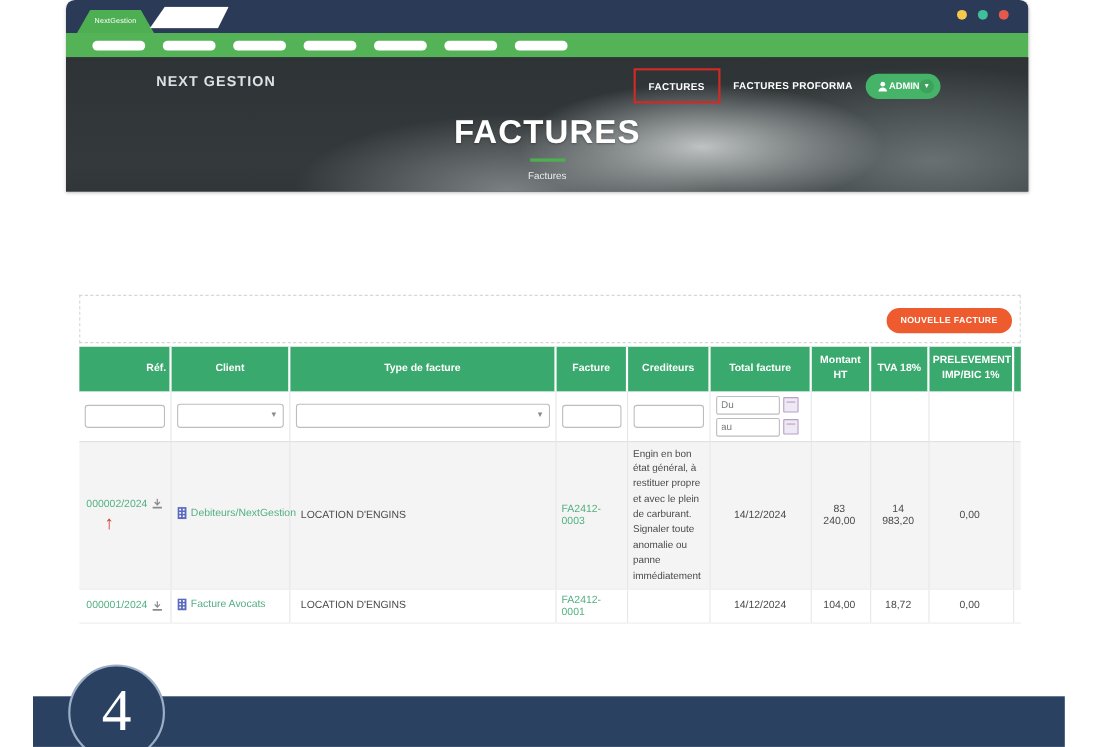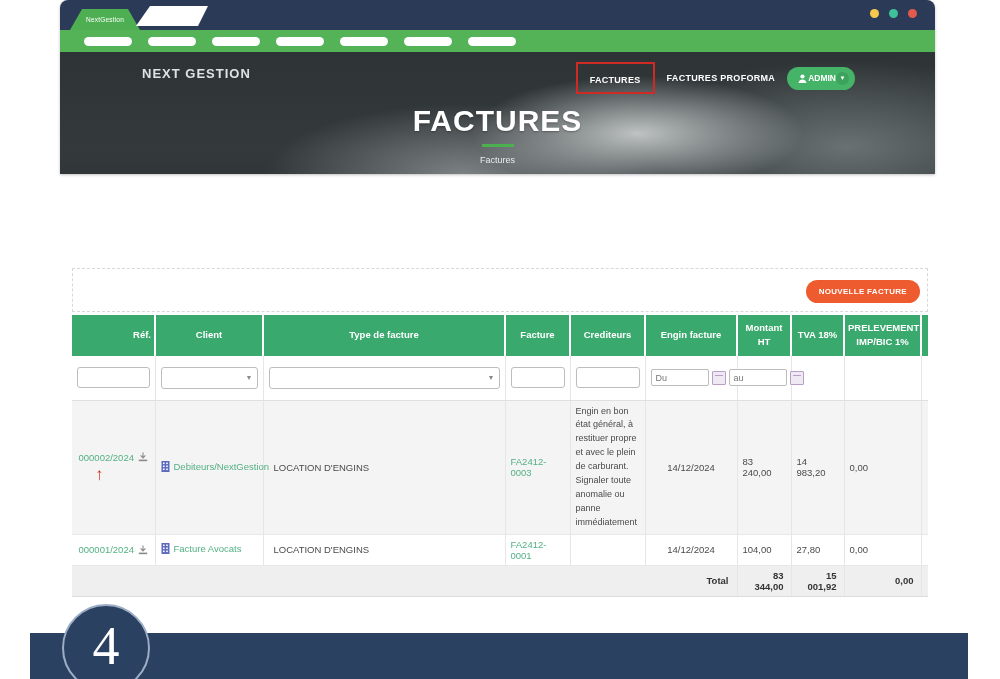--- a/index.html
+++ b/index.html
@@ -64,30 +64,30 @@
     padding:6px 3px;height:28px;border-left:2px solid #fff;vertical-align:middle;line-height:1.5;
   }
   thead th:first-child{border-left:none;text-align:right;}
   tbody td{font-size:9.5px;color:#4a4a4a;border-left:1px solid #e6e6e6;border-bottom:1px solid #e8e8e8;padding:4px 5px;vertical-align:middle;}
   tbody td:first-child{border-left:none;}
   tr.filter-row td{height:36px;background:#fff;border-bottom:1px solid #e0e0e0;vertical-align:middle;}
   .f-input{box-sizing:border-box;border:1px solid #bdbdbd;border-radius:3px;height:21px;width:100%;font-size:9px;padding:0 4px;background:#fff;font-family:inherit;}
   .f-input::placeholder{color:#777;}
   .f-select{box-sizing:border-box;border:1px solid #bdbdbd;border-radius:3px;height:22px;width:100%;background:#fff;position:relative;cursor:pointer;}
   .f-select .caret{position:absolute;right:4px;top:6px;font-size:7px;color:#8a8a8a;}
-  .date-filter{display:flex;gap:3px;}
+  .date-filter{display:flex;flex-direction:column;gap:3px;}
   .date-line{display:flex;align-items:center;gap:3px;}
   .date-line .f-input{width:58px;height:17px;border-radius:2px;}
   .cal-btn{width:12px;height:12px;border:1px solid #b79fc7;background:#efe9f3;border-radius:1px;position:relative;cursor:pointer;}
   .cal-btn::after{content:"";position:absolute;left:2px;right:2px;top:3px;height:1px;background:#b79fc7;}
   tr.row-odd td{background:#f4f4f4;}
   tr.row-even td{background:#ffffff;}
   .green-link{color:#53b083;text-decoration:none;cursor:pointer;}
   .cell-center{text-align:center;}
-  .cell-num{text-align:left;padding-right:7px;}
+  .cell-num{text-align:center;padding-right:7px;}
   .obs{font-size:9px;line-height:1.55;}
   .ref-wrap{display:inline-flex;align-items:center;gap:4px;}
   .annot-arrow{display:block;color:#d23627;font-size:17px;font-weight:bold;line-height:1;margin-top:3px;transform:translateX(-14px);}
   .client-wrap{display:inline-flex;align-items:center;gap:4px;}
   tr.total-row td{background:#efefef;font-size:9.5px;border-bottom:1px solid #dcdcdc;border-top:1px solid #dcdcdc;height:20px;}
   .total-label{font-weight:bold;text-align:right;padding-right:8px;color:#333;}
   .total-num{font-weight:bold;text-align:right;padding-right:7px;color:#333;}
   
   .bottom-bar{position:absolute;left:30px;top:633px;width:938px;height:46px;background:#2a4162;}
   .step-badge{
@@ -164,21 +164,21 @@
         <col class="c8">
         <col class="c9">
     </colgroup>
     <thead>
       <tr>
         <th>Réf.</th>
         <th>Client</th>
         <th>Type de facture</th>
         <th>Facture</th>
         <th>Crediteurs</th>
-        <th>Engin facture</th>
+        <th>Total facture</th>
         <th>Montant HT</th>
         <th>TVA 18%</th>
         <th>PRELEVEMENT IMP/BIC 1%</th>
         <th></th>
       </tr>
     </thead>
     <tbody>
       <tr class="filter-row">
         <td><input class="f-input" style=""></td>
         <td>
@@ -268,32 +268,25 @@
                 <rect x="5.2" y="7.5" width="1.6" height="1.6" fill="#fff"></rect>
             </svg>
             <a class="green-link">Facture Avocats</a>
           </span>
         </td>
         <td style="padding-left:10px;">LOCATION D'ENGINS</td>
         <td><a class="green-link">FA2412-0001</a></td>
         <td class="obs"></td>
         <td class="cell-center">14/12/2024</td>
         <td class="cell-num">104,00</td>
-        <td class="cell-num">27,80</td>
+        <td class="cell-num">18,72</td>
         <td class="cell-num">0,00</td>
         <td></td>
       </tr>
 
-      <tr class="total-row">
-        <td colspan="6" class="total-label">Total</td>
-        <td class="total-num">83 344,00</td>
-        <td class="total-num">15 001,92</td>
-        <td class="total-num">0,00</td>
-        <td></td>
-      </tr>
     </tbody>
   </table>
 </div>
 
 <div class="bottom-bar"></div>
 <div class="step-badge">
   <span>4</span>
 </div>
 
 </body></html>

